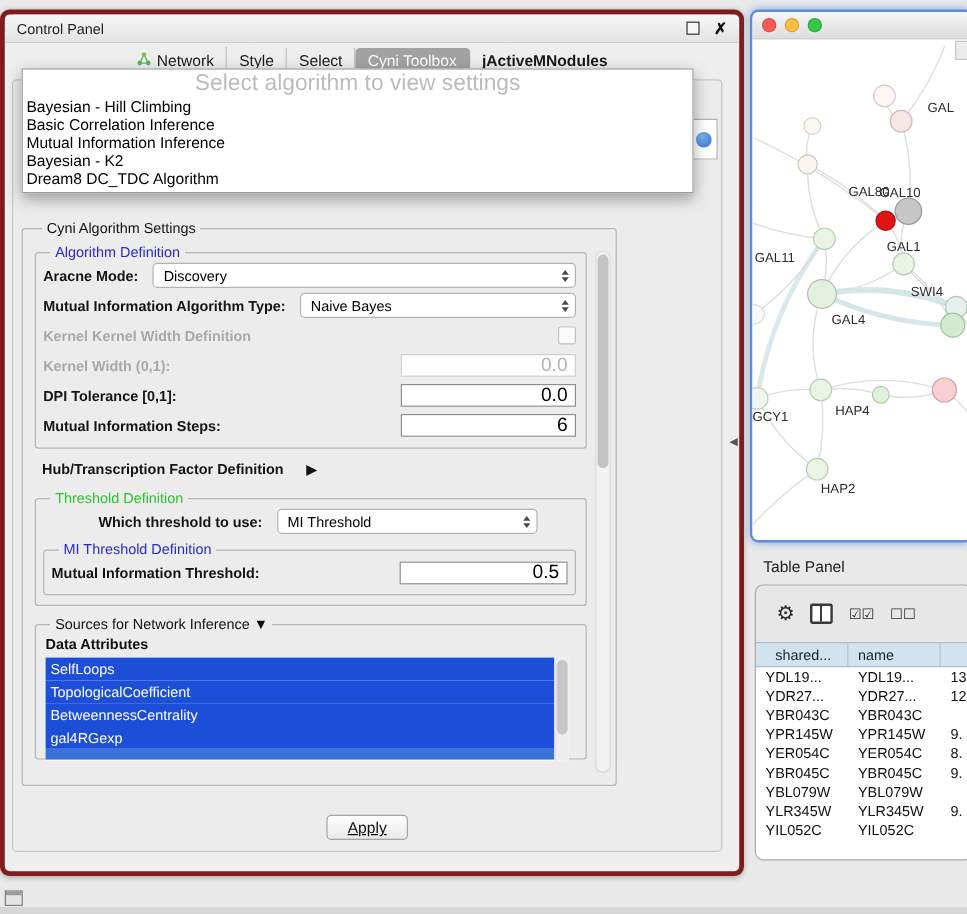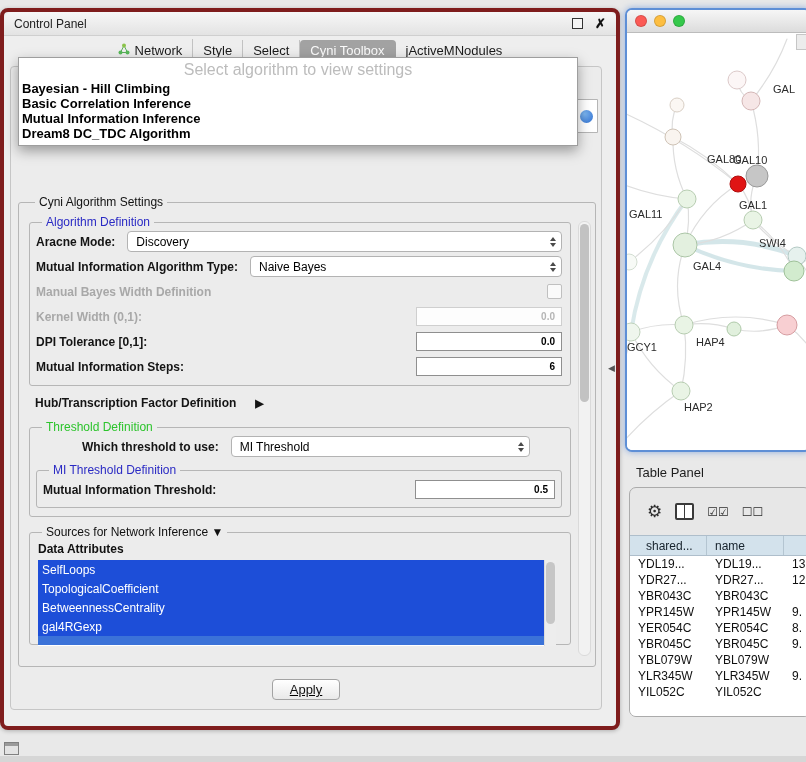--- a/index.html
+++ b/index.html
@@ -10,53 +10,53 @@
   #control-window{position:absolute;left:0;top:8px;width:620px;height:722px;background:#eeeeee;
     border:4px solid #7f1d1d;border-radius:8px;box-shadow:0 1px 4px rgba(0,0,0,.25);box-sizing:border-box;}
   .cw-titlebar{height:23px;border-bottom:1px solid #cfcfcf;border-radius:8px 8px 0 0;
     background:linear-gradient(#f7f7f7,#e3e3e3);display:flex;align-items:center;padding:0 10px;font-size:12px;color:#222;}
   .cw-title{flex:1;}
   .float-icon{width:9px;height:9px;border:1px solid #333;display:inline-block;margin-right:12px;background:#f5f5f5;}
   .close-x{font-size:13px;font-weight:bold;color:#111;cursor:default;}
 
   .tabbar{height:28px;display:flex;align-items:center;justify-content:center;font-size:13px;color:#1a1a1a;}
   .tab{padding:4px 10px;display:flex;align-items:center;gap:5px;border-right:1px solid #c2c2c2;line-height:1;}
-  .tab:last-child{border-right:none;}
+  .tab:last-child{border-right:none;font-weight:bold;}
   .tab.active{background:#a2a2a2;color:#fbfbfb;border-radius:4px;border-right-color:transparent;}
 
   .inner-panel{position:absolute;left:6px;top:54px;width:592px;height:644px;border:1px solid #c6c6c6;
     border-radius:4px;background:#ececec;box-sizing:border-box;}
 
   .help-frag{position:absolute;right:3px;top:32px;width:22px;height:32px;background:#fff;border:1px solid #b5b5b5;
     border-radius:4px 0 0 4px;display:flex;align-items:center;justify-content:center;}
   .blue-dot{width:13px;height:13px;border-radius:50%;background:radial-gradient(circle at 35% 30%,#7db6f0,#2f6fd0);}
 
   fieldset{border:1px solid #b6b6b6;border-radius:3px;margin:0;padding:0;}
   legend{font-size:12px;padding:0 4px;margin-left:6px;color:#111;}
   legend.blue{color:#2a2ac4;}
   legend.green{color:#2cc42c;}
 
-  .outer-fs{position:absolute;left:7px;top:128px;width:578px;height:472px;box-sizing:border-box;
+  .outer-fs{position:absolute;left:7px;top:116px;width:496px;height:472px;box-sizing:border-box;
     padding:2px 24px 0 10px;overflow:hidden;background:#ececec;}
   .settings-scroll{position:absolute;right:4px;top:12px;bottom:10px;width:11px;background:#f2f2f2;
     border:1px solid #dadada;border-radius:6px;}
   .settings-thumb{position:absolute;left:1px;right:1px;top:2px;height:178px;background:#c2c2c2;border-radius:5px;}
 
   .algo-fs{margin-top:4px;padding:0 8px 6px 6px;}
   .row{display:flex;align-items:center;height:25px;}
   .lbl{font-size:12px;font-weight:bold;color:#141414;white-space:nowrap;}
   .lbl.dis{color:#a8a8a8;}
   .spacer{flex:1;}
   .combo{flex:1;margin-left:12px;height:21px;background:#fff;border:1px solid #b3b3b3;border-radius:4px;
     display:flex;align-items:center;font-size:12px;padding-left:8px;position:relative;box-sizing:border-box;color:#000;}
   .combo .arrows{position:absolute;right:5px;top:0;bottom:0;display:flex;flex-direction:column;justify-content:center;gap:2px;}
   .arr-up{width:0;height:0;border-left:3.5px solid transparent;border-right:3.5px solid transparent;border-bottom:4px solid #4a4a4a;}
   .arr-dn{width:0;height:0;border-left:3.5px solid transparent;border-right:3.5px solid transparent;border-top:4px solid #4a4a4a;}
-  .tfield{width:146px;height:19px;border:1px solid #8f8f8f;background:#fff;font-size:10px;display:flex;
-    align-items:center;justify-content:flex-end;padding-right:6px;box-sizing:border-box;color:#000;font-weight:bold;}
+  .tfield{width:146px;height:19px;border:1px solid #8f8f8f;background:#fff;font-size:16px;display:flex;
+    align-items:center;justify-content:flex-end;padding-right:6px;box-sizing:border-box;color:#000;}
   .tfield.dis{border-color:#cfcfcf;color:#b5b5b5;background:#fdfdfd;}
   .checkbox{width:13px;height:13px;border:1px solid #c0c0c0;border-radius:2px;background:#fafafa;}
 
   .hub-row{display:flex;align-items:center;gap:19px;margin:10px 0 4px 6px;font-size:12px;font-weight:bold;color:#141414;}
   .hub-arrow{font-size:11px;}
 
   .thr-fs{margin-top:10px;padding:0 8px 8px 6px;}
   .which-row{margin-left:46px;}
   .which-row .combo{margin-right:32px;}
   .mi-fs{margin-top:4px;padding:0 6px 5px 6px;}
@@ -71,22 +71,22 @@
   .attr-scroll{position:absolute;right:0;top:0;bottom:0;width:12px;background:#ededed;border-left:1px solid #dcdcdc;box-sizing:border-box;}
   .attr-thumb{position:absolute;left:1px;right:1px;top:2px;height:62px;background:#c6c6c6;border-radius:5px;}
 
   .apply-row{position:absolute;left:0;right:0;top:612px;display:flex;justify-content:center;text-decoration:underline;}
   .apply-btn{min-width:68px;height:21px;font-size:13px;font-family:"Liberation Sans",sans-serif;
     border:1px solid #a3a3a3;border-radius:4px;background:linear-gradient(#ffffff,#e9e9e9);color:#111;}
 
   
   .popup{position:absolute;left:18px;top:57px;width:560px;z-index:60;background:#fff;border:1px solid #9e9e9e;
     box-shadow:0 5px 12px rgba(0,0,0,.35);padding-bottom:4px;box-sizing:border-box;}
-  .popup-ph{height:23px;display:flex;align-items:center;justify-content:center;color:#bcbcbc;font-size:16px;}
-  .dd-item{height:15px;font-size:13px;line-height:15px;padding-left:3px;color:#000;white-space:nowrap;font-weight:bold;}
+  .popup-ph{height:23px;display:flex;align-items:center;justify-content:center;color:#bcbcbc;font-size:19px;}
+  .dd-item{height:15px;font-size:13px;line-height:15px;padding-left:3px;color:#000;white-space:nowrap;}
   .dd-item.sel{font-weight:bold;}
 
   .splitter{position:absolute;left:608px;top:363px;font-size:9px;color:#555;}
 
   
   #network-window{position:absolute;left:625px;top:8px;width:186px;height:444px;border:2px solid #5e8fd6;
     border-radius:7px;background:#fff;box-shadow:0 0 7px rgba(80,130,210,.6);overflow:hidden;box-sizing:border-box;}
   .nw-titlebar{height:22px;background:linear-gradient(#f6f6f6,#dcdcdc);border-bottom:1px solid #bcbcbc;
     display:flex;align-items:center;padding-left:8px;gap:7px;}
   .light{width:12px;height:12px;border-radius:50%;border:1px solid rgba(0,0,0,.15);box-sizing:border-box;}
@@ -181,21 +181,21 @@
             <div class="combo">
               <span>Naive Bayes</span>
               <span class="arrows">
                   <span class="arr-up"></span>
                   <span class="arr-dn"></span>
                 </span>
             </div>
           </div>
 
           <div class="row">
-            <span class="lbl dis">Manual Bayes Width Definition</span>
+            <span class="lbl dis">Kernel Kernel Width Definition</span>
             <span class="spacer"></span>
             <span class="checkbox"></span>
           </div>
 
           <div class="row">
             <span class="lbl dis">Kernel Width (0,1):</span>
             <span class="spacer"></span>
             <span class="tfield dis">0.0</span>
           </div>
 
@@ -266,20 +266,21 @@
 
     </div>
   </div>
 
   <div class="popup">
     <div class="popup-ph">Select algorithm to view settings</div>
     <div id="dd-items">
         <div class="dd-item">Bayesian - Hill Climbing</div>
         <div class="dd-item">Basic Correlation Inference</div>
         <div class="dd-item">Mutual Information Inference</div>
+        <div class="dd-item">Bayesian - K2</div>
         <div class="dd-item">Dream8 DC_TDC Algorithm</div>
       </div>
   </div>
 
   <span class="splitter">◀</span>
 
   <div id="network-window">
     <div class="nw-titlebar" id="nw-lights">
         <span class="light" style="background: rgb(251, 90, 85);"></span>
         <span class="light" style="background: rgb(253, 190, 65);"></span>

